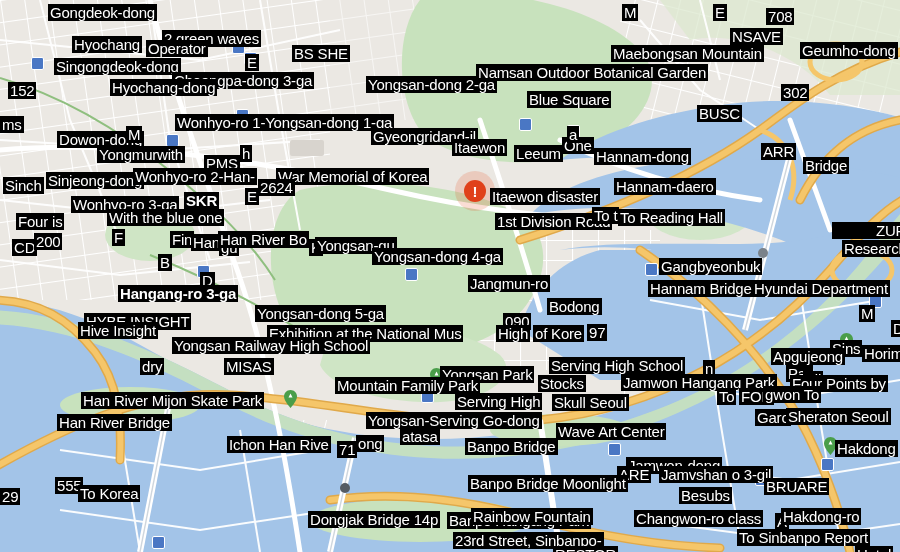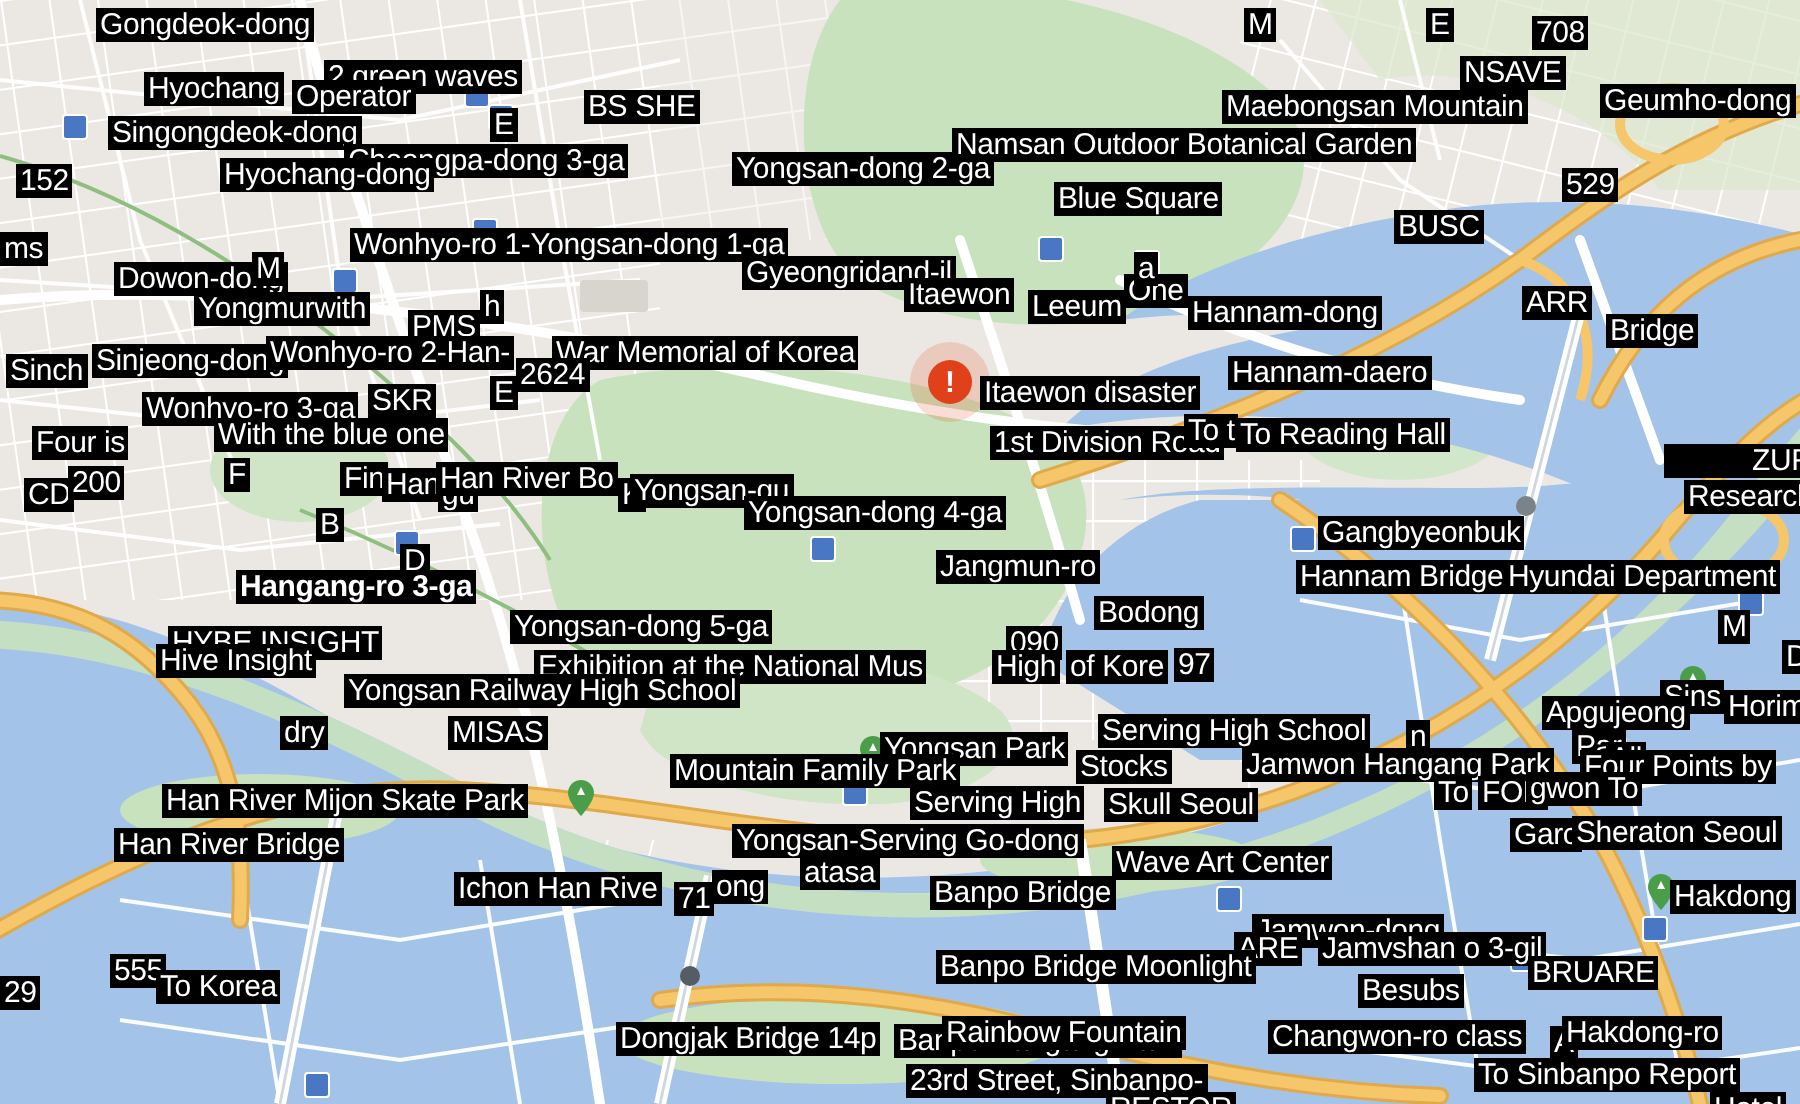--- a/index.html
+++ b/index.html
@@ -216,21 +216,21 @@
       <div class="lbl" style="left: 110px; top: 79px;">Hyochang-dong</div>
       <div class="lbl" style="left: 366px; top: 76px;">Yongsan-dong 2-ga</div>
       <div class="lbl" style="left: 622px; top: 4px;">M</div>
       <div class="lbl" style="left: 713px; top: 4px;">E</div>
       <div class="lbl" style="left: 766px; top: 8px;">708</div>
       <div class="lbl" style="left: 730px; top: 28px;">NSAVE</div>
       <div class="lbl" style="left: 611px; top: 45px;">Maebongsan Mountain</div>
       <div class="lbl" style="left: 800px; top: 42px;">Geumho-dong</div>
       <div class="lbl" style="left: 476px; top: 64px;">Namsan Outdoor Botanical Garden</div>
       <div class="lbl" style="left: 527px; top: 91px;">Blue Square</div>
-      <div class="lbl" style="left: 781px; top: 84px;">529</div>
+      <div class="lbl" style="left: 781px; top: 84px;">302</div>
       <div class="lbl" style="left: 697px; top: 105px;">BUSC</div>
       <div class="lbl" style="left: 8px; top: 82px;">152</div>
       <div class="lbl" style="left: 0px; top: 116px;">ms</div>
       <div class="lbl" style="left: 175px; top: 114px;">Wonhyo-ro 1-Yongsan-dong 1-ga</div>
       <div class="lbl" style="left: 371px; top: 128px;">Gyeongridand-il</div>
       <div class="lbl" style="left: 57px; top: 131px;">Dowon-dong</div>
       <div class="lbl" style="left: 126px; top: 126px;">M</div>
       <div class="lbl" style="left: 97px; top: 146px;">Yongmurwith</div>
       <div class="lbl" style="left: 204px; top: 155px;">PMS</div>
       <div class="lbl" style="left: 240px; top: 145px;">h</div>
@@ -243,21 +243,21 @@
       <div class="lbl" style="left: 803px; top: 157px;">Bridge</div>
       <div class="lbl" style="left: 3px; top: 177px;">Sinch</div>
       <div class="lbl" style="left: 46px; top: 172px;">Sinjeong-dong</div>
       <div class="lbl" style="left: 133px; top: 168px;">Wonhyo-ro 2-Han-</div>
       <div class="lbl" style="left: 276px; top: 168px;">War Memorial of Korea</div>
       <div class="lbl" style="left: 258px; top: 179px;">2624</div>
       <div class="lbl" style="left: 245px; top: 188px;">E</div>
       <div class="lbl" style="left: 490px; top: 188px;">Itaewon disaster</div>
       <div class="lbl" style="left: 614px; top: 178px;">Hannam-daero</div>
       <div class="lbl" style="left: 71px; top: 196px;">Wonhyo-ro 3-ga</div>
-      <div class="lbl" style="left: 184px; top: 192px;">SKR</div>
+      <div class="lbl" style="left: 184px; top: 192px; font-weight: bold;">SKR</div>
       <div class="lbl" style="left: 107px; top: 209px;">With the blue one</div>
       <div class="lbl" style="left: 495px; top: 213px;">1st Division Road</div>
       <div class="lbl" style="left: 592px; top: 207px;">To t</div>
       <div class="lbl" style="left: 618px; top: 209px;">To Reading Hall</div>
       <div class="lbl" style="left: 16px; top: 213px;">Four is</div>
       <div class="lbl" style="left: 12px; top: 239px;">CD</div>
       <div class="lbl" style="left: 34px; top: 233px;">200</div>
       <div class="lbl" style="left: 112px; top: 229px;">F</div>
       <div class="lbl" style="left: 170px; top: 231px;">Fin</div>
       <div class="lbl" style="left: 191px; top: 234px;">Han</div>

